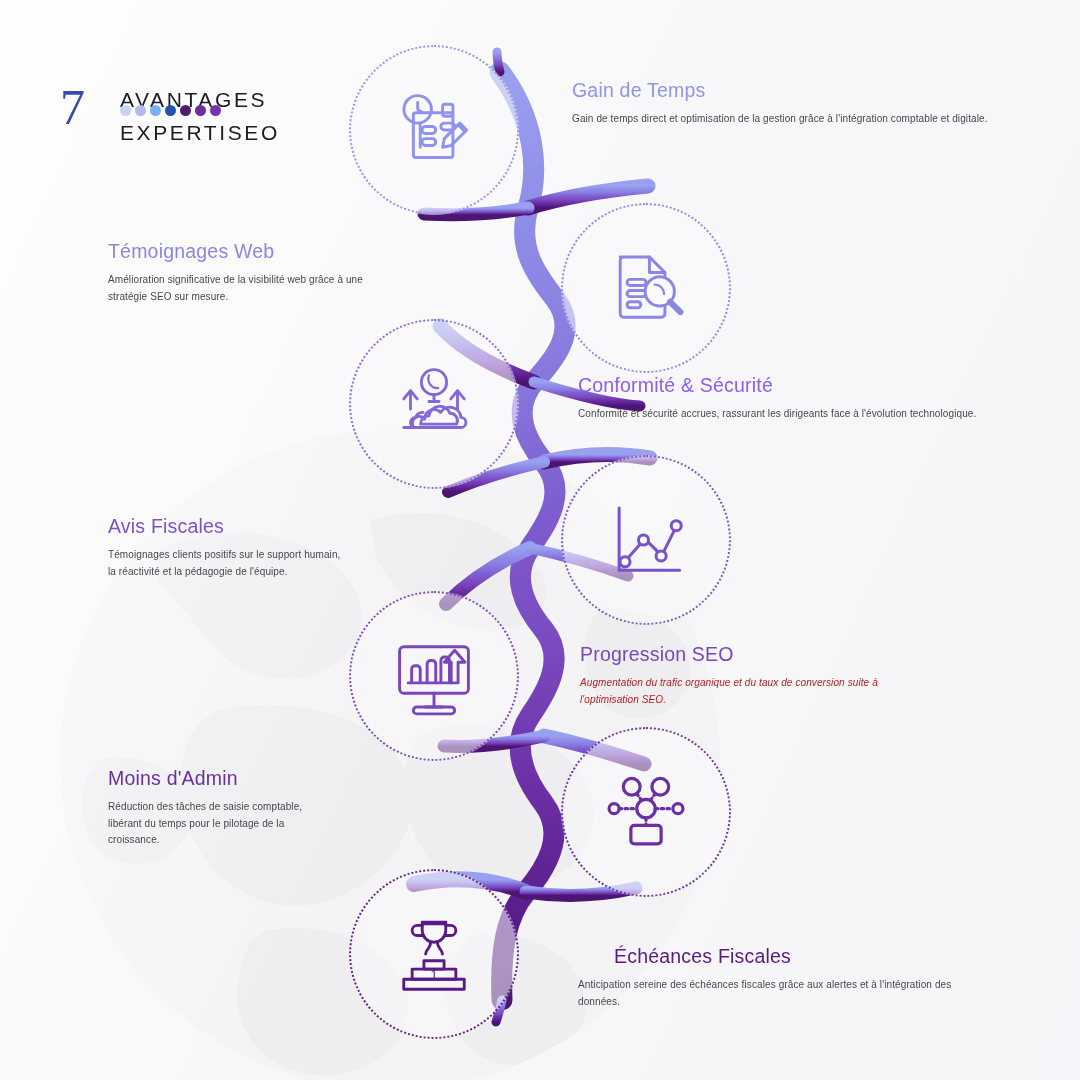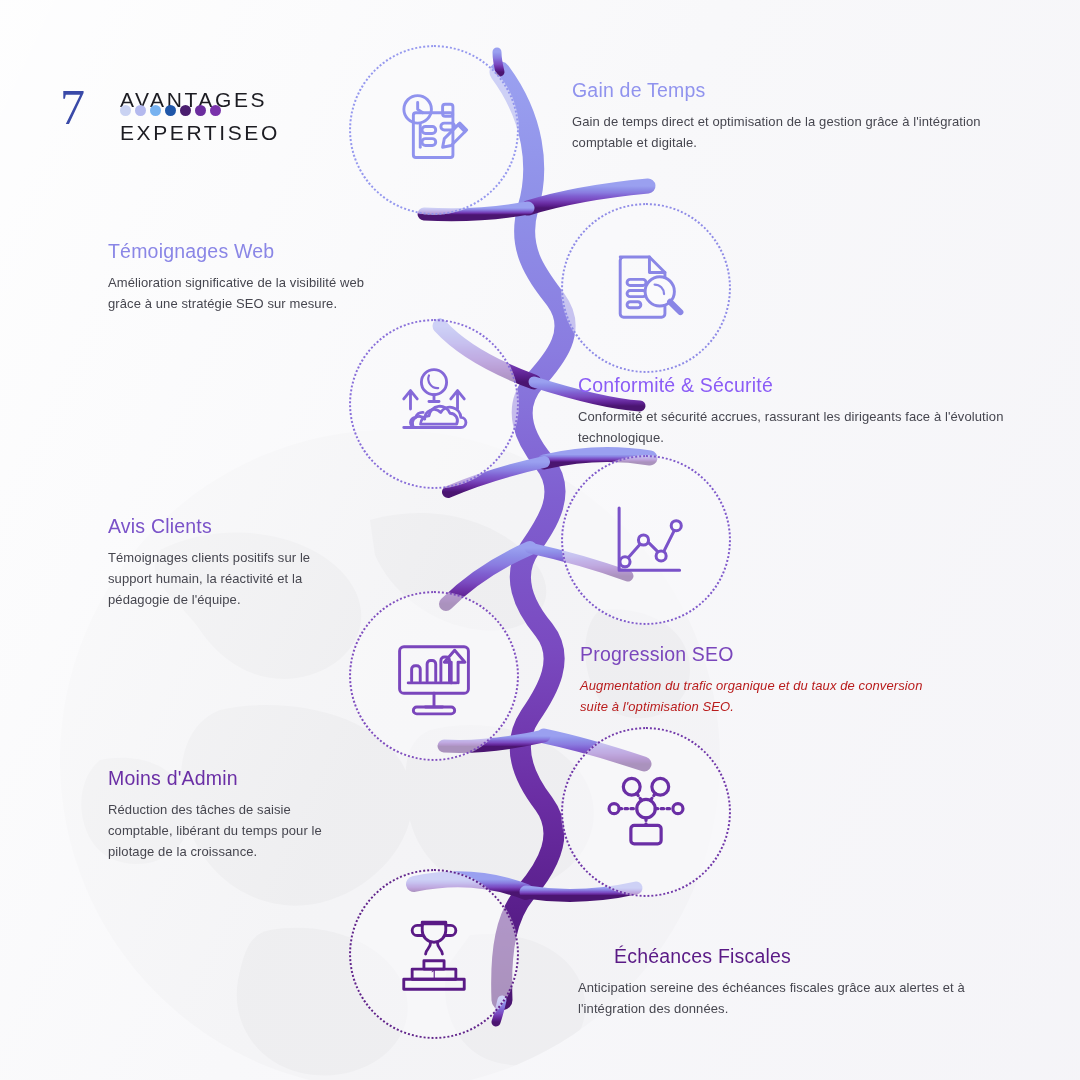--- a/index.html
+++ b/index.html
@@ -56,21 +56,21 @@
   }
   .node svg { display:block; }
 
   
   .tblock { position:absolute; z-index:5; }
   .tblock .t-title {
     font-size:19.5px; font-weight:400; line-height:1.25;
     margin-bottom:9px; letter-spacing:.2px;
   }
   .tblock .t-body {
-    font-size:13px; line-height:1.62; color:#46464f; letter-spacing:.1px;
+    font-size:10px; line-height:1.62; color:#46464f; letter-spacing:.1px;
   }
 </style>
 </head>
 <body>
 
 <div id="bg-wrap">
   <svg id="globe-svg" viewBox="0 0 700 660">
     <defs>
       <clipPath id="globeClip">
           <circle cx="350" cy="330" r="330"></circle>
@@ -278,21 +278,21 @@
     </div>
     <div class="tblock" style="left: 108px; top: 239px; width: 262px;">
       <div class="t-title" style="color: rgb(138, 134, 230);">Témoignages Web</div>
       <div class="t-body" style="color: rgb(70, 70, 79);">Amélioration significative de la visibilité web grâce à une stratégie SEO sur mesure.</div>
     </div>
     <div class="tblock" style="left: 578px; top: 373px; width: 432px;">
       <div class="t-title" style="color: #8b5cf6;">Conformité &amp; Sécurité</div>
       <div class="t-body" style="color: rgb(70, 70, 79);">Conformité et sécurité accrues, rassurant les dirigeants face à l'évolution technologique.</div>
     </div>
     <div class="tblock" style="left: 108px; top: 514px; width: 236px;">
-      <div class="t-title" style="color: rgb(122, 82, 201);">Avis Clients</div>
+      <div class="t-title" style="color: rgb(122, 82, 201);">Avis Fiscales</div>
       <div class="t-body" style="color: rgb(70, 70, 79);">Témoignages clients positifs sur le support humain, la réactivité et la pédagogie de l'équipe.</div>
     </div>
     <div class="tblock" style="left: 580px; top: 642px; width: 350px;">
       <div class="t-title" style="color: rgb(122, 70, 188);">Progression SEO</div>
       <div class="t-body" style="color: #b91c1c; font-style: italic;">Augmentation du trafic organique et du taux de conversion suite à l'optimisation SEO.</div>
     </div>
     <div class="tblock" style="left: 108px; top: 766px; width: 230px;">
       <div class="t-title" style="color: rgb(106, 46, 165);">Moins d'Admin</div>
       <div class="t-body" style="color: rgb(70, 70, 79);">Réduction des tâches de saisie comptable, libérant du temps pour le pilotage de la croissance.</div>
     </div>

